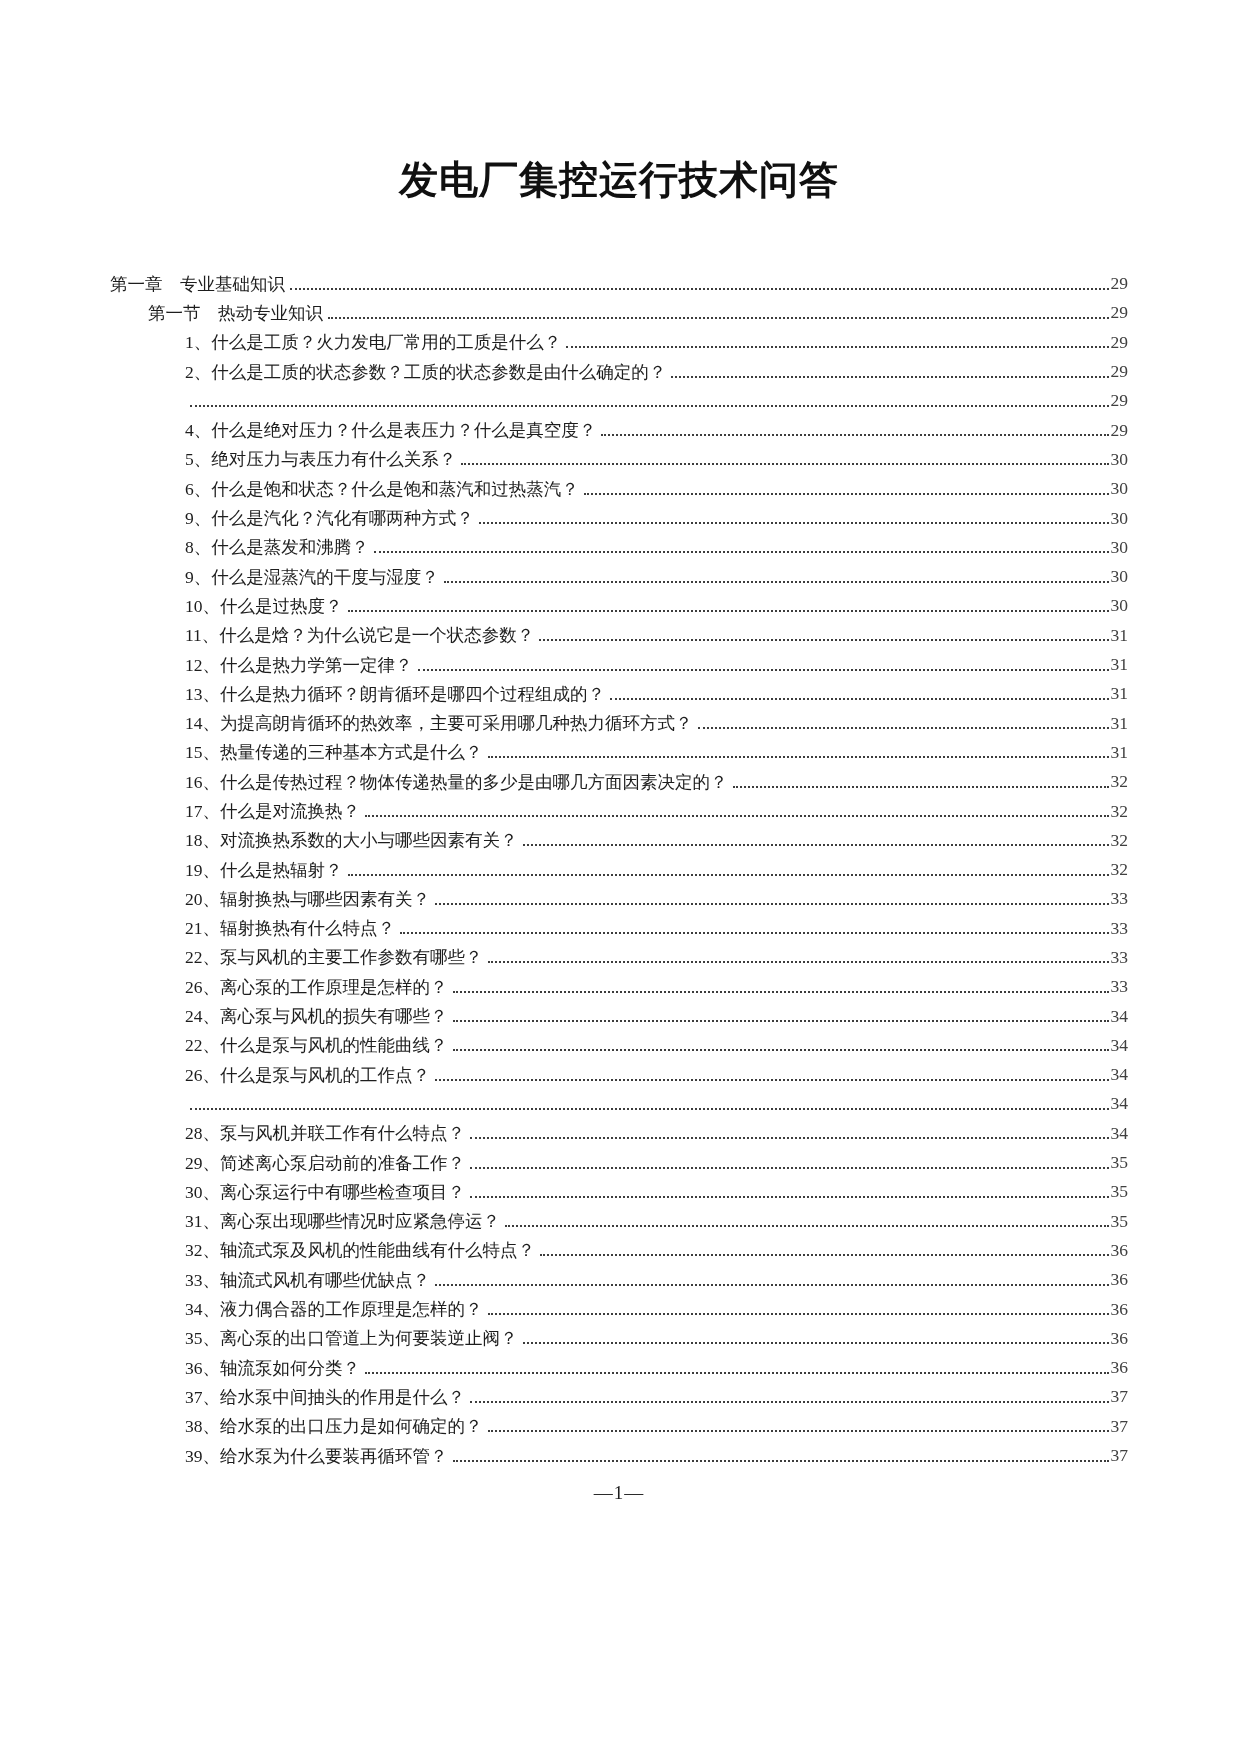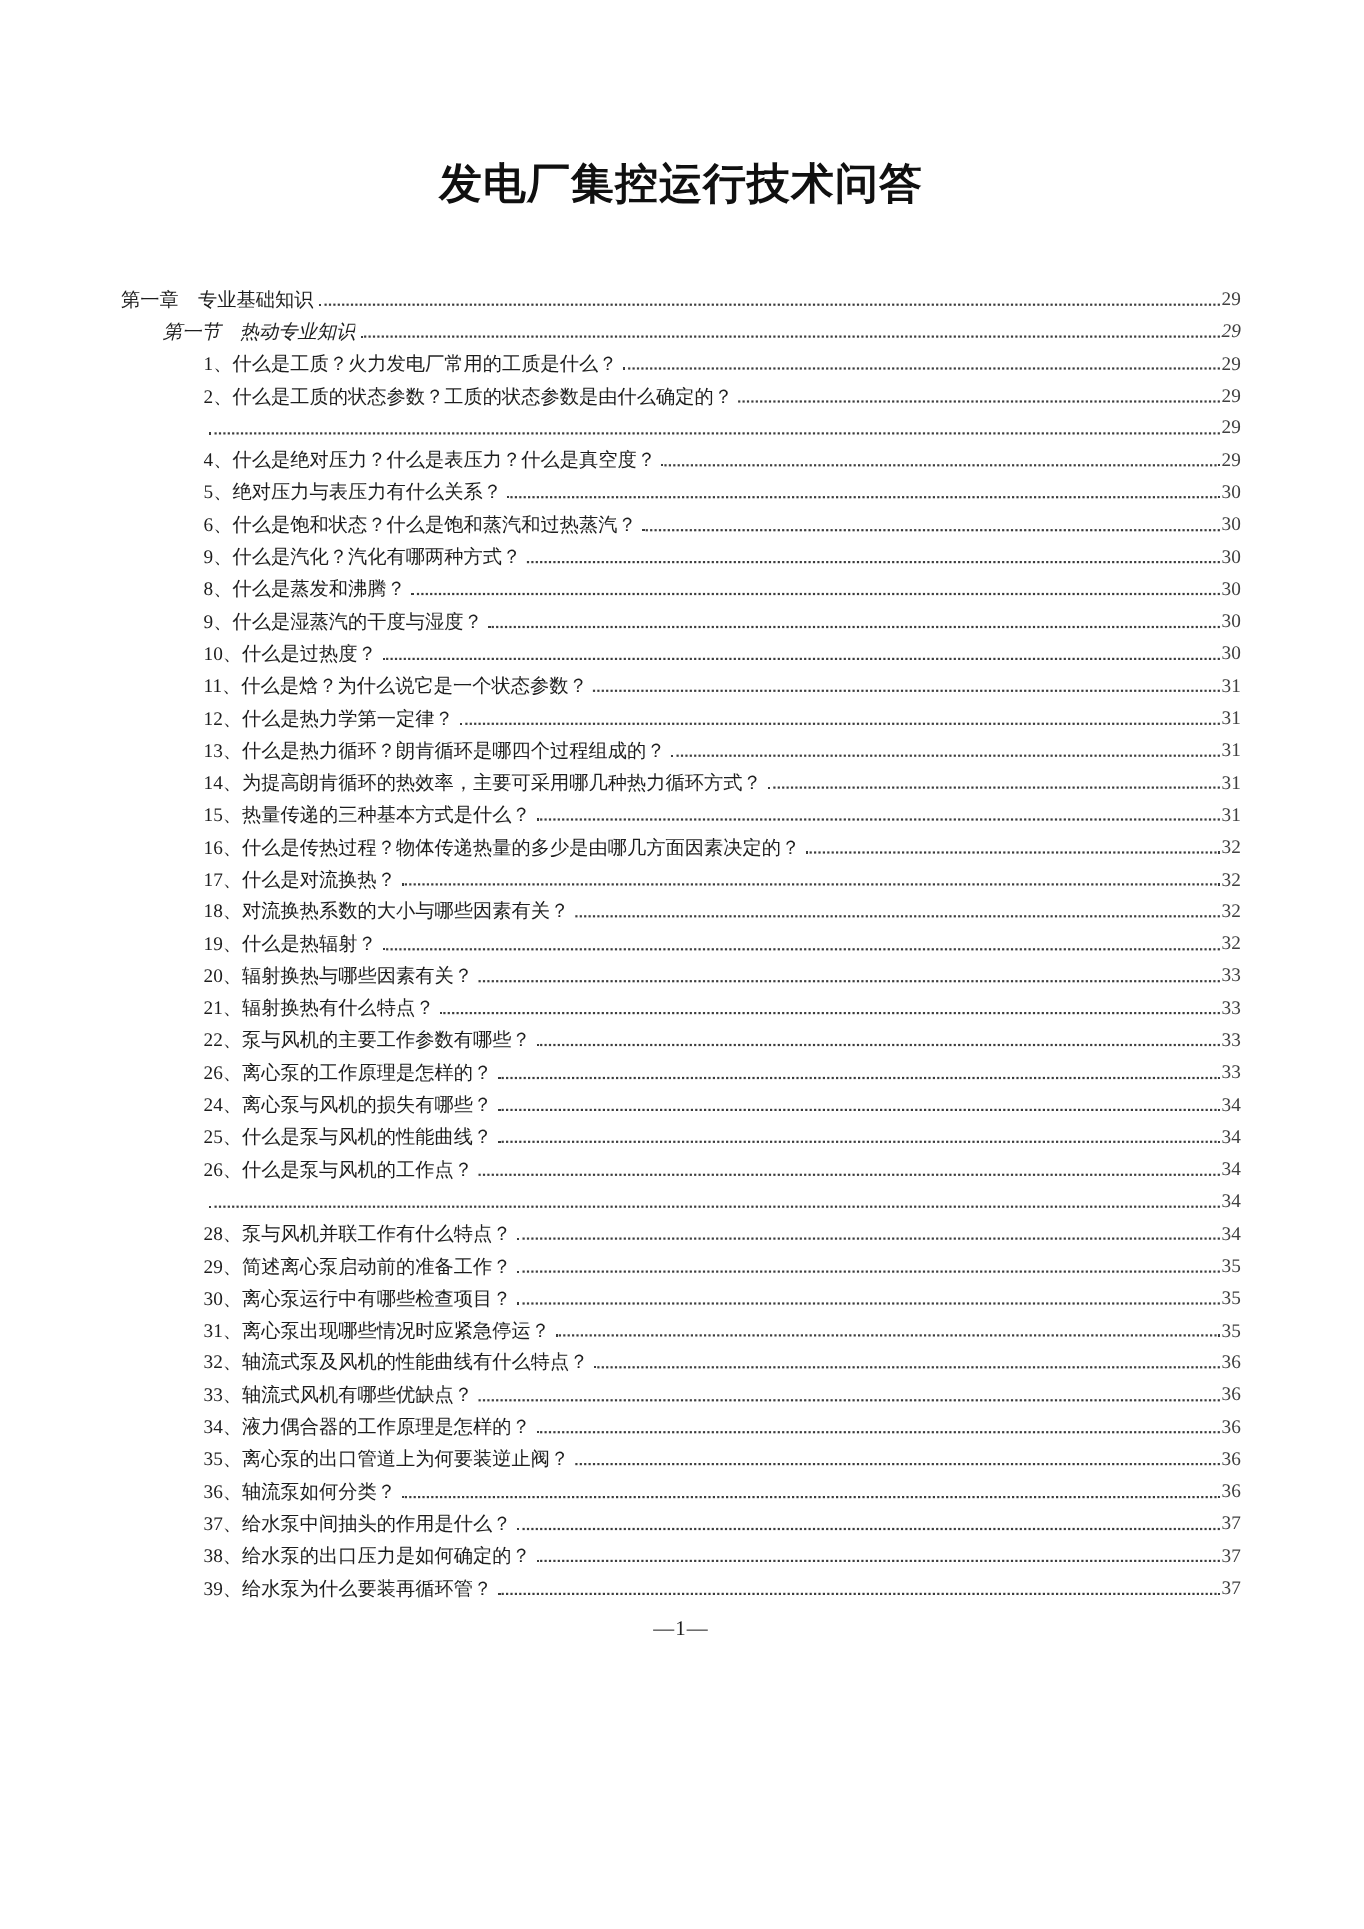--- a/index.html
+++ b/index.html
@@ -1,31 +1,31 @@
 <!DOCTYPE html>
 <html><head>
 <meta charset="utf-8">
 <style>
   html,body{margin:0;padding:0;background:#ffffff;}
   .page{
     width:1240px;height:1538px;background:#ffffff;box-sizing:border-box;
     padding:145px 112px 0 110px;position:relative;
-    font-family:"Liberation Serif","DejaVu Serif",serif;color:#1d1d1d;
+    font-family:"Liberation Serif","DejaVu Serif",serif;color:#1d1d1d;margin-top:12px;
   }
   .doc-title{
     font-size:39px;font-weight:bold;text-align:center;color:#101010;
     margin:0 0 66px 0;line-height:1.18;letter-spacing:1px;
   }
   .toc{width:100%;}
   .toc-row{
     display:flex;align-items:center;height:29.3px;
     font-size:17.5px;white-space:nowrap;
   }
   .toc-row.level-0{padding-left:0;}
-  .toc-row.level-1{padding-left:38px;font-style:italic;}
+  .toc-row.level-1{padding-left:38px;}
   .toc-row.level-2{padding-left:75px;font-family:Liberation Serif, serif;}
   .toc-text{flex:none;overflow:hidden;}
   .toc-dots{
     flex:1 1 auto;min-width:12px;height:0;
     border-bottom:2px dotted #3c3c3c;
     margin:0 2px 0 5px;transform:translateY(5px);
   }
   .toc-page{flex:none;font-size:17.5px;color:#404040;}
   .page-footer{
     text-align:center;font-size:19px;margin-top:12px;color:#1d1d1d;
@@ -162,21 +162,21 @@
     <span class="toc-text">26、离心泵的工作原理是怎样的？</span>
     <span class="toc-dots"></span>
     <span class="toc-page">33</span>
   </div>
       <div class="toc-row level-2">
     <span class="toc-text">24、离心泵与风机的损失有哪些？</span>
     <span class="toc-dots"></span>
     <span class="toc-page">34</span>
   </div>
       <div class="toc-row level-2">
-    <span class="toc-text">25、什么是泵与风机的性能曲线？</span>
+    <span class="toc-text">22、什么是泵与风机的性能曲线？</span>
     <span class="toc-dots"></span>
     <span class="toc-page">34</span>
   </div>
       <div class="toc-row level-2">
     <span class="toc-text">26、什么是泵与风机的工作点？</span>
     <span class="toc-dots"></span>
     <span class="toc-page">34</span>
   </div>
       <div class="toc-row level-2">
     <span class="toc-dots"></span>

